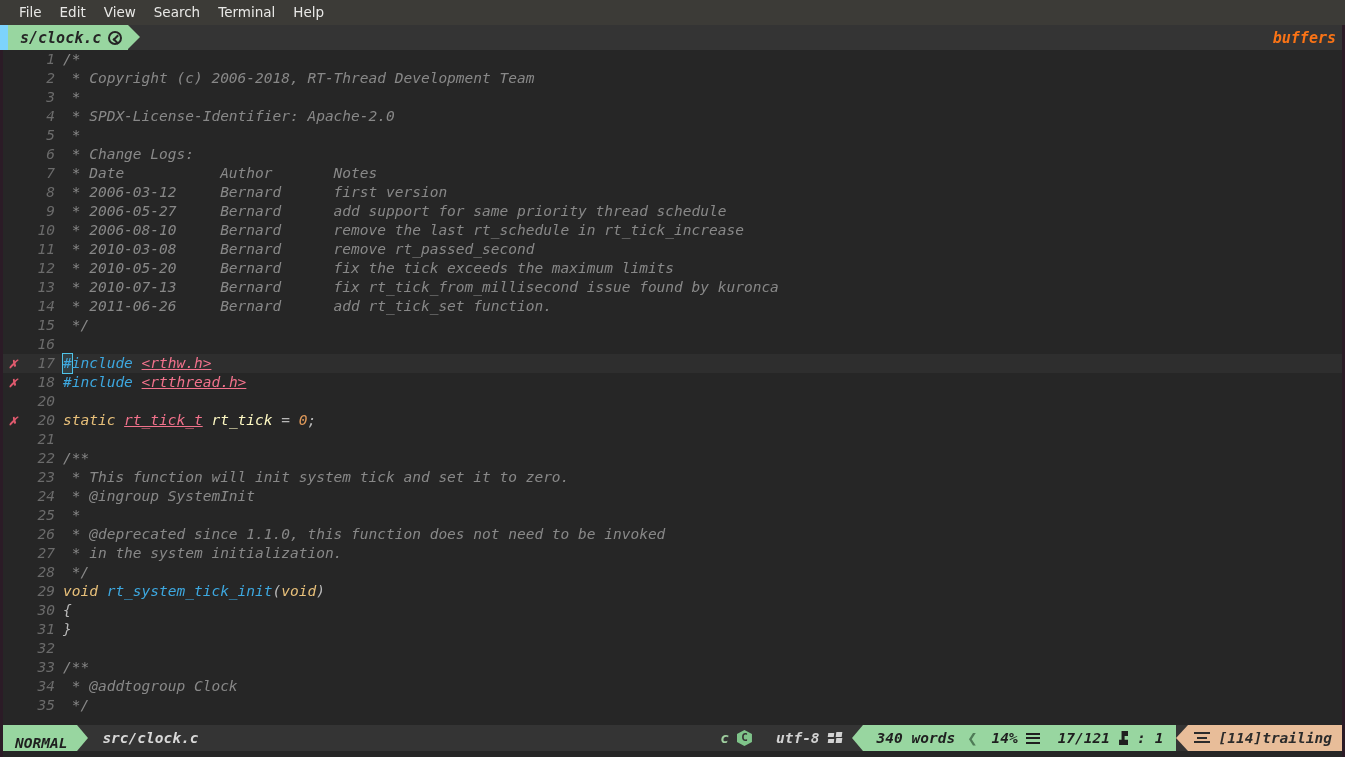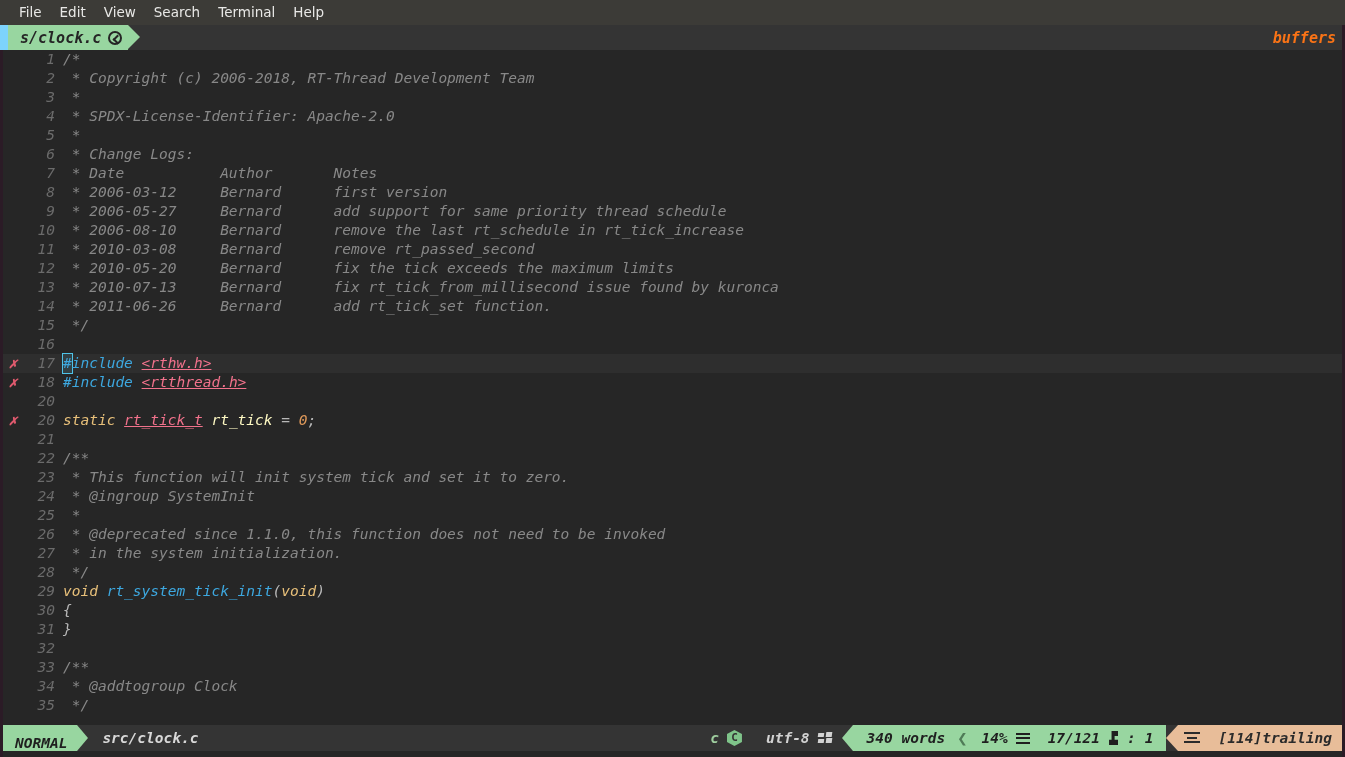--- a/index.html
+++ b/index.html
@@ -286,21 +286,21 @@
     width: 0; height: 0;
     border-top: 13px solid transparent;
     border-bottom: 13px solid transparent;
     border-right: 12px solid #e8bd99;
     flex: 0 0 auto;
   }
   .sl-trailing {
     background: #e8bd99;
     color: #2b2b2b;
     display: flex; align-items: center;
-    gap: 19px;
+    gap: 9px;
     padding: 0 10px 0 6px;
     white-space: nowrap;
     justify-content: space-between;
   }
   .tri-glyph {
     display: inline-block;
     width: 16px; height: 12px;
     position: relative;
   }
   .tri-glyph span {

